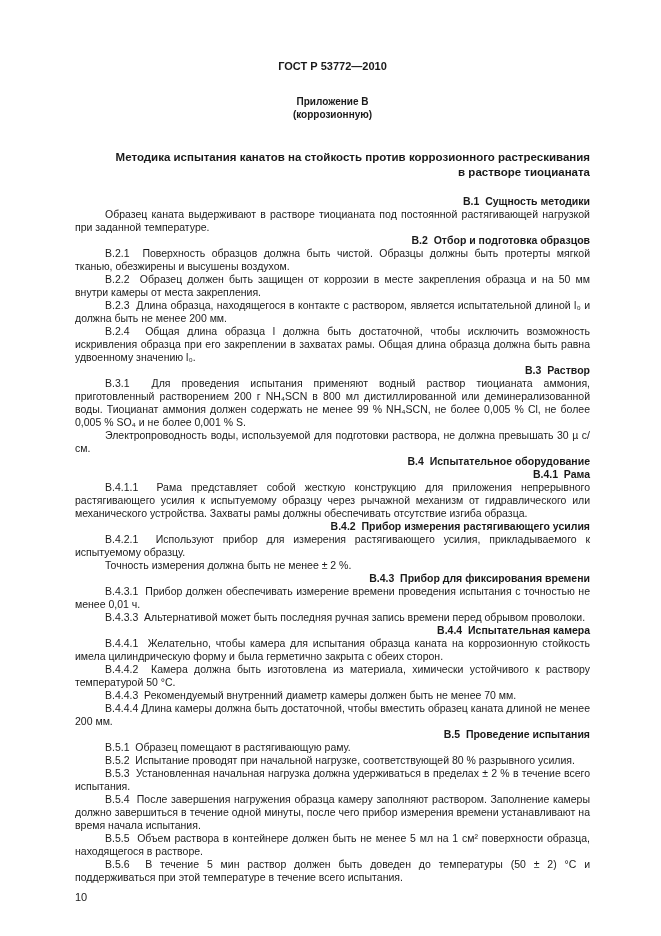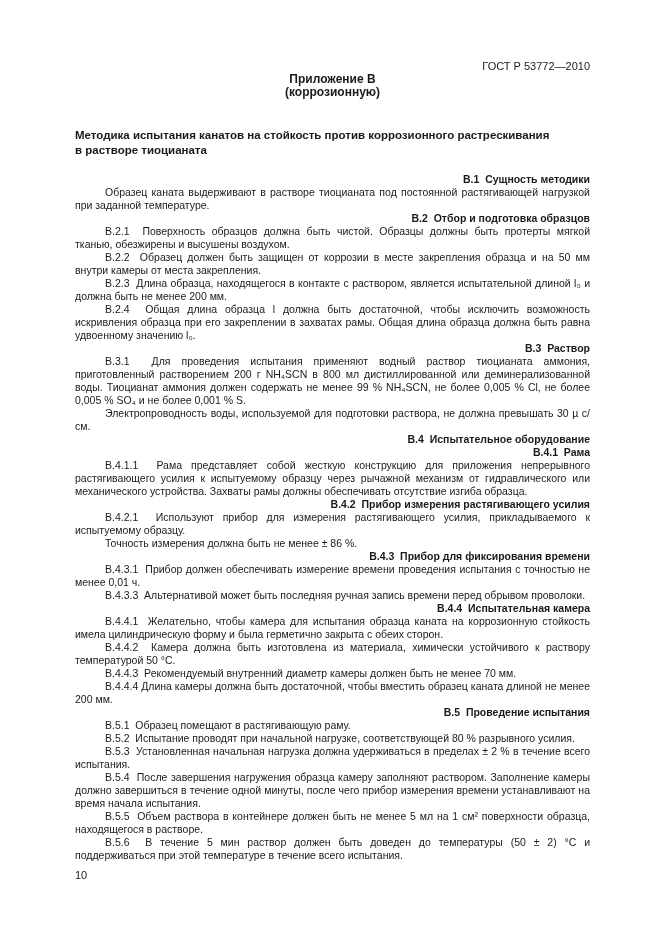--- a/index.html
+++ b/index.html
@@ -18,34 +18,35 @@
   .page {
     position: absolute;
     top: 0;
     left: 0;
     width: 661px;
     height: 936px;
     padding: 60px 71px 0 75px;
     box-sizing: border-box;
   }
   .doc-header {
-    font-weight: normal;
+    font-weight: bold;
     font-size: 11px;
     line-height: 13px;
-    text-align: right;
+    text-align: center;
   }
   .appendix {
+    margin-top: 22px;
     text-align: center;
     font-weight: bold;
-    font-size: 12px;
+    font-size: 10px;
     line-height: 13px;
   }
   .doc-title {
     margin-top: 29px;
-    text-align: left;
+    text-align: right;
     font-weight: bold;
     font-size: 11.5px;
     line-height: 15px;
   }
   .doc-body {
     margin-top: 15px;
     font-size: 10.5px;
     line-height: 13px;
     text-align: justify;
   }
@@ -90,21 +91,21 @@
       <div class="blk para">В.2.3&nbsp; Длина образца, находящегося в контакте с раствором, является испытательной длиной l₀ и должна быть не менее 200 мм.</div>
       <div class="blk para">В.2.4&nbsp; Общая длина образца l должна быть достаточной, чтобы исключить возможность искривления образца при его закреплении в захватах рамы. Общая длина образца должна быть равна удвоенному значению l₀.</div>
       <div class="blk heading">В.3&nbsp; Раствор</div>
       <div class="blk para">В.3.1&nbsp; Для проведения испытания применяют водный раствор тиоцианата аммония, приготовленный растворением 200 г NH₄SCN в 800 мл дистиллированной или деминерализованной воды. Тиоцианат аммония должен содержать не менее 99 % NH₄SCN, не более 0,005 % Cl, не более 0,005 % SO₄ и не более 0,001 % S.</div>
       <div class="blk para">Электропроводность воды, используемой для подготовки раствора, не должна превышать 30 µ с/см.</div>
       <div class="blk heading">В.4&nbsp; Испытательное оборудование</div>
       <div class="blk heading">В.4.1&nbsp; Рама</div>
       <div class="blk para">В.4.1.1&nbsp; Рама представляет собой жесткую конструкцию для приложения непрерывного растягивающего усилия к испытуемому образцу через рычажной механизм от гидравлического или механического устройства. Захваты рамы должны обеспечивать отсутствие изгиба образца.</div>
       <div class="blk heading">В.4.2&nbsp; Прибор измерения растягивающего усилия</div>
       <div class="blk para">В.4.2.1&nbsp; Используют прибор для измерения растягивающего усилия, прикладываемого к испытуемому образцу.</div>
-      <div class="blk para">Точность измерения должна быть не менее ± 86 %.</div>
+      <div class="blk para">Точность измерения должна быть не менее ± 2 %.</div>
       <div class="blk heading">В.4.3&nbsp; Прибор для фиксирования времени</div>
       <div class="blk para">В.4.3.1&nbsp; Прибор должен обеспечивать измерение времени проведения испытания с точностью не менее 0,01 ч.</div>
       <div class="blk para">В.4.3.3&nbsp; Альтернативой может быть последняя ручная запись времени перед обрывом проволоки.</div>
       <div class="blk heading">В.4.4&nbsp; Испытательная камера</div>
       <div class="blk para">В.4.4.1&nbsp; Желательно, чтобы камера для испытания образца каната на коррозионную стойкость имела цилиндрическую форму и была герметично закрыта с обеих сторон.</div>
       <div class="blk para">В.4.4.2&nbsp; Камера должна быть изготовлена из материала, химически устойчивого к раствору температурой 50 °С.</div>
       <div class="blk para">В.4.4.3&nbsp; Рекомендуемый внутренний диаметр камеры должен быть не менее 70 мм.</div>
       <div class="blk para">В.4.4.4 Длина камеры должна быть достаточной, чтобы вместить образец каната длиной не менее 200 мм.</div>
       <div class="blk heading">В.5&nbsp; Проведение испытания</div>
       <div class="blk para">В.5.1&nbsp; Образец помещают в растягивающую раму.</div>

